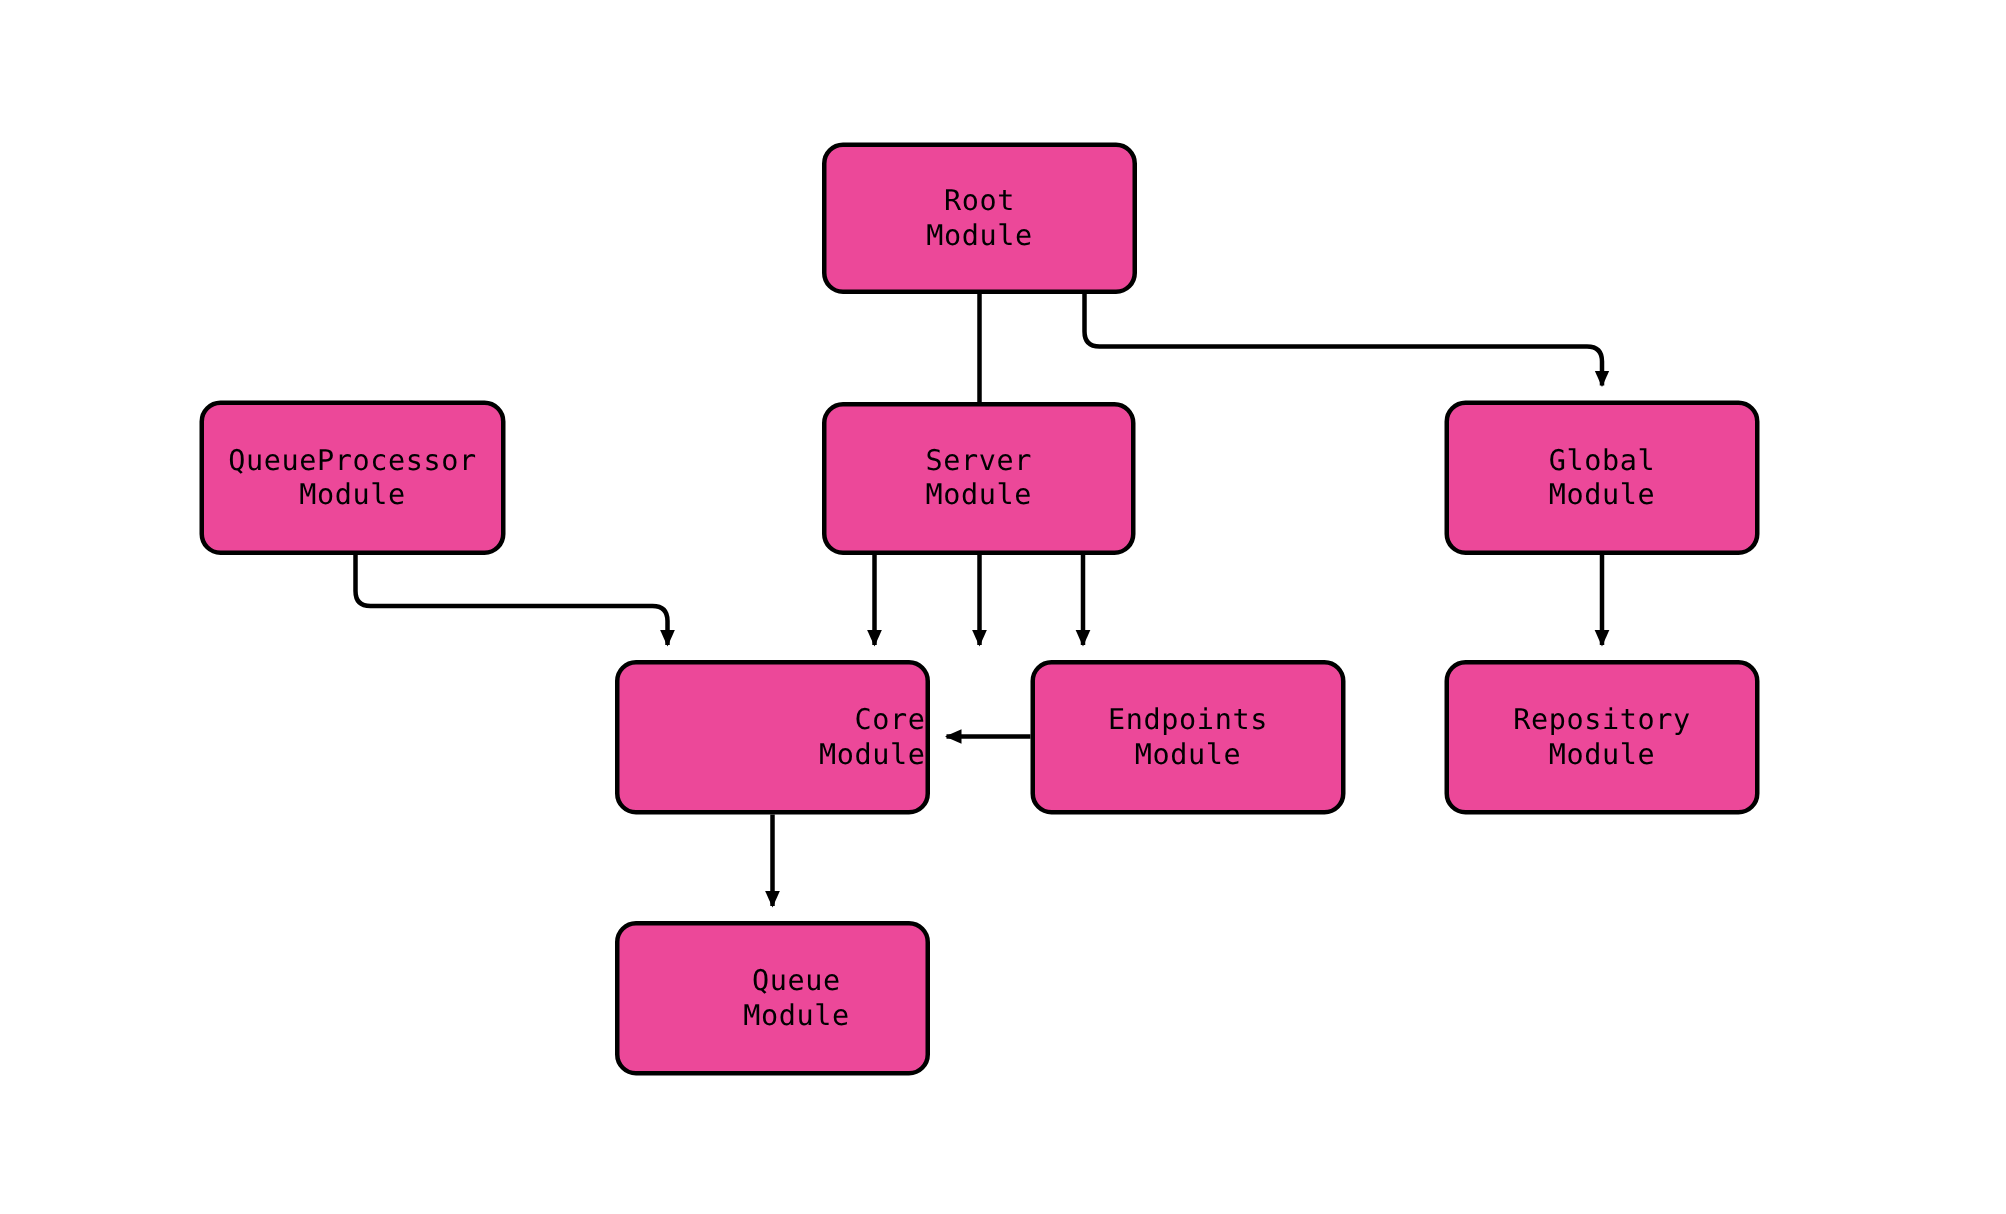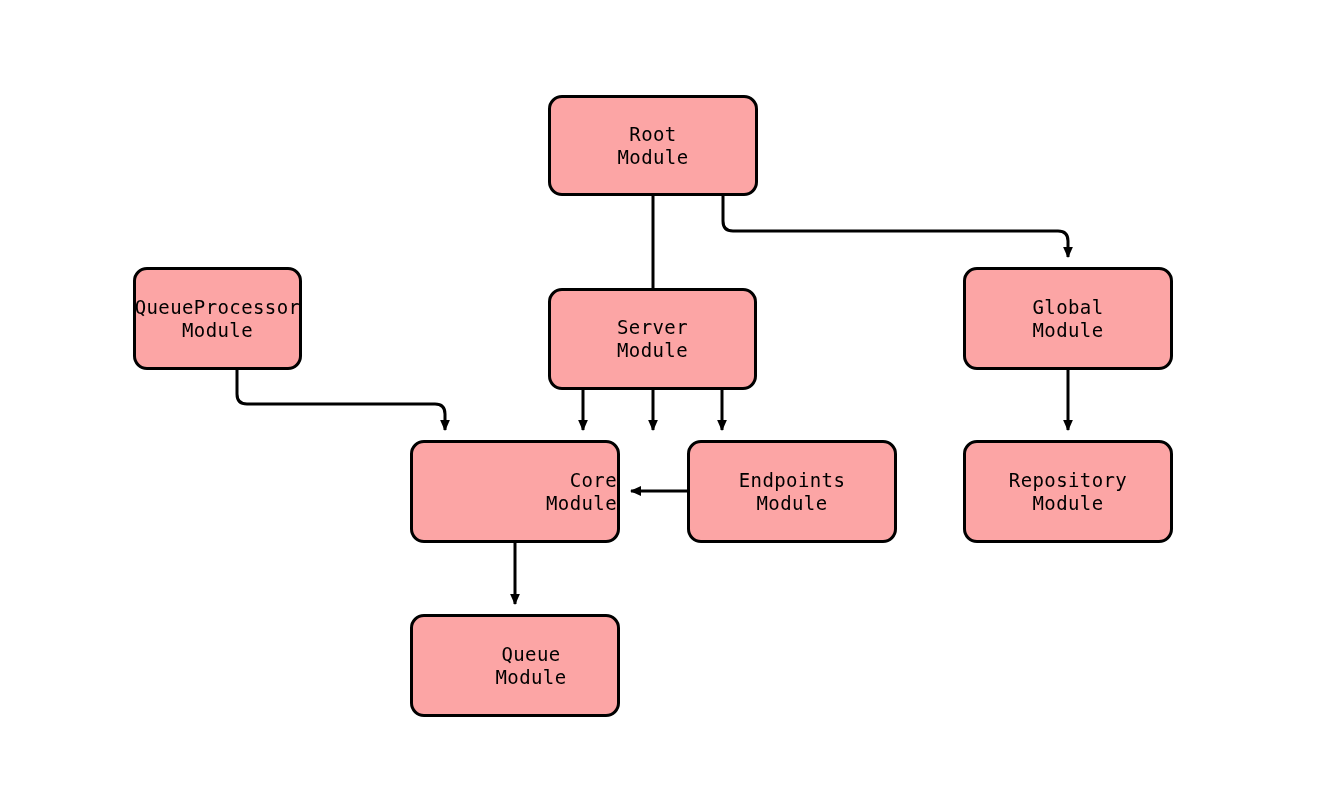--- a/index.html
+++ b/index.html
@@ -18,21 +18,21 @@
   #edge-layer {
     position: absolute;
     left: 0;
     top: 0;
     width: 1337px;
     height: 809px;
   }
   .node {
     position: absolute;
     box-sizing: border-box;
-    background: #fca5a5;
+    background: #ec4899;
     border: 3px solid #000000;
     border-radius: 14px;
     display: flex;
     flex-direction: column;
     align-items: center;
     justify-content: center;
     z-index: 2;
   }
   .node-line {
     font-family: "DejaVu Sans Mono", "Liberation Mono", monospace;
@@ -73,26 +73,26 @@
     <path d="M1068,370 L1068,430" fill="none" stroke="#000000" stroke-width="3" marker-end="url(#arrowhead)"></path>
 
     <path d="M515,543 L515,604" fill="none" stroke="#000000" stroke-width="3" marker-end="url(#arrowhead)"></path>
   </svg>
 
   <div class="node" style="left:548px; top:95px; width:210px; height:101px;">
     <div class="node-line">Root</div>
     <div class="node-line">Module</div>
   </div>
 
-  <div class="node" style="left:133px; top:267px; width:169px; height:103px;">
+  <div class="node" style="left:133px; top:267px; width:204px; height:103px;">
     <div class="node-line">QueueProcessor</div>
     <div class="node-line">Module</div>
   </div>
 
-  <div class="node" style="left:548px; top:268px; width:209px; height:102px;margin-top:20px;">
+  <div class="node" style="left:548px; top:268px; width:209px; height:102px;">
     <div class="node-line">Server</div>
     <div class="node-line">Module</div>
   </div>
 
   <div class="node" style="left:963px; top:267px; width:210px; height:103px;">
     <div class="node-line">Global</div>
     <div class="node-line">Module</div>
   </div>
 
   <div class="node" style="left:410px; top:440px; width:210px; height:103px;align-items:flex-end;">

